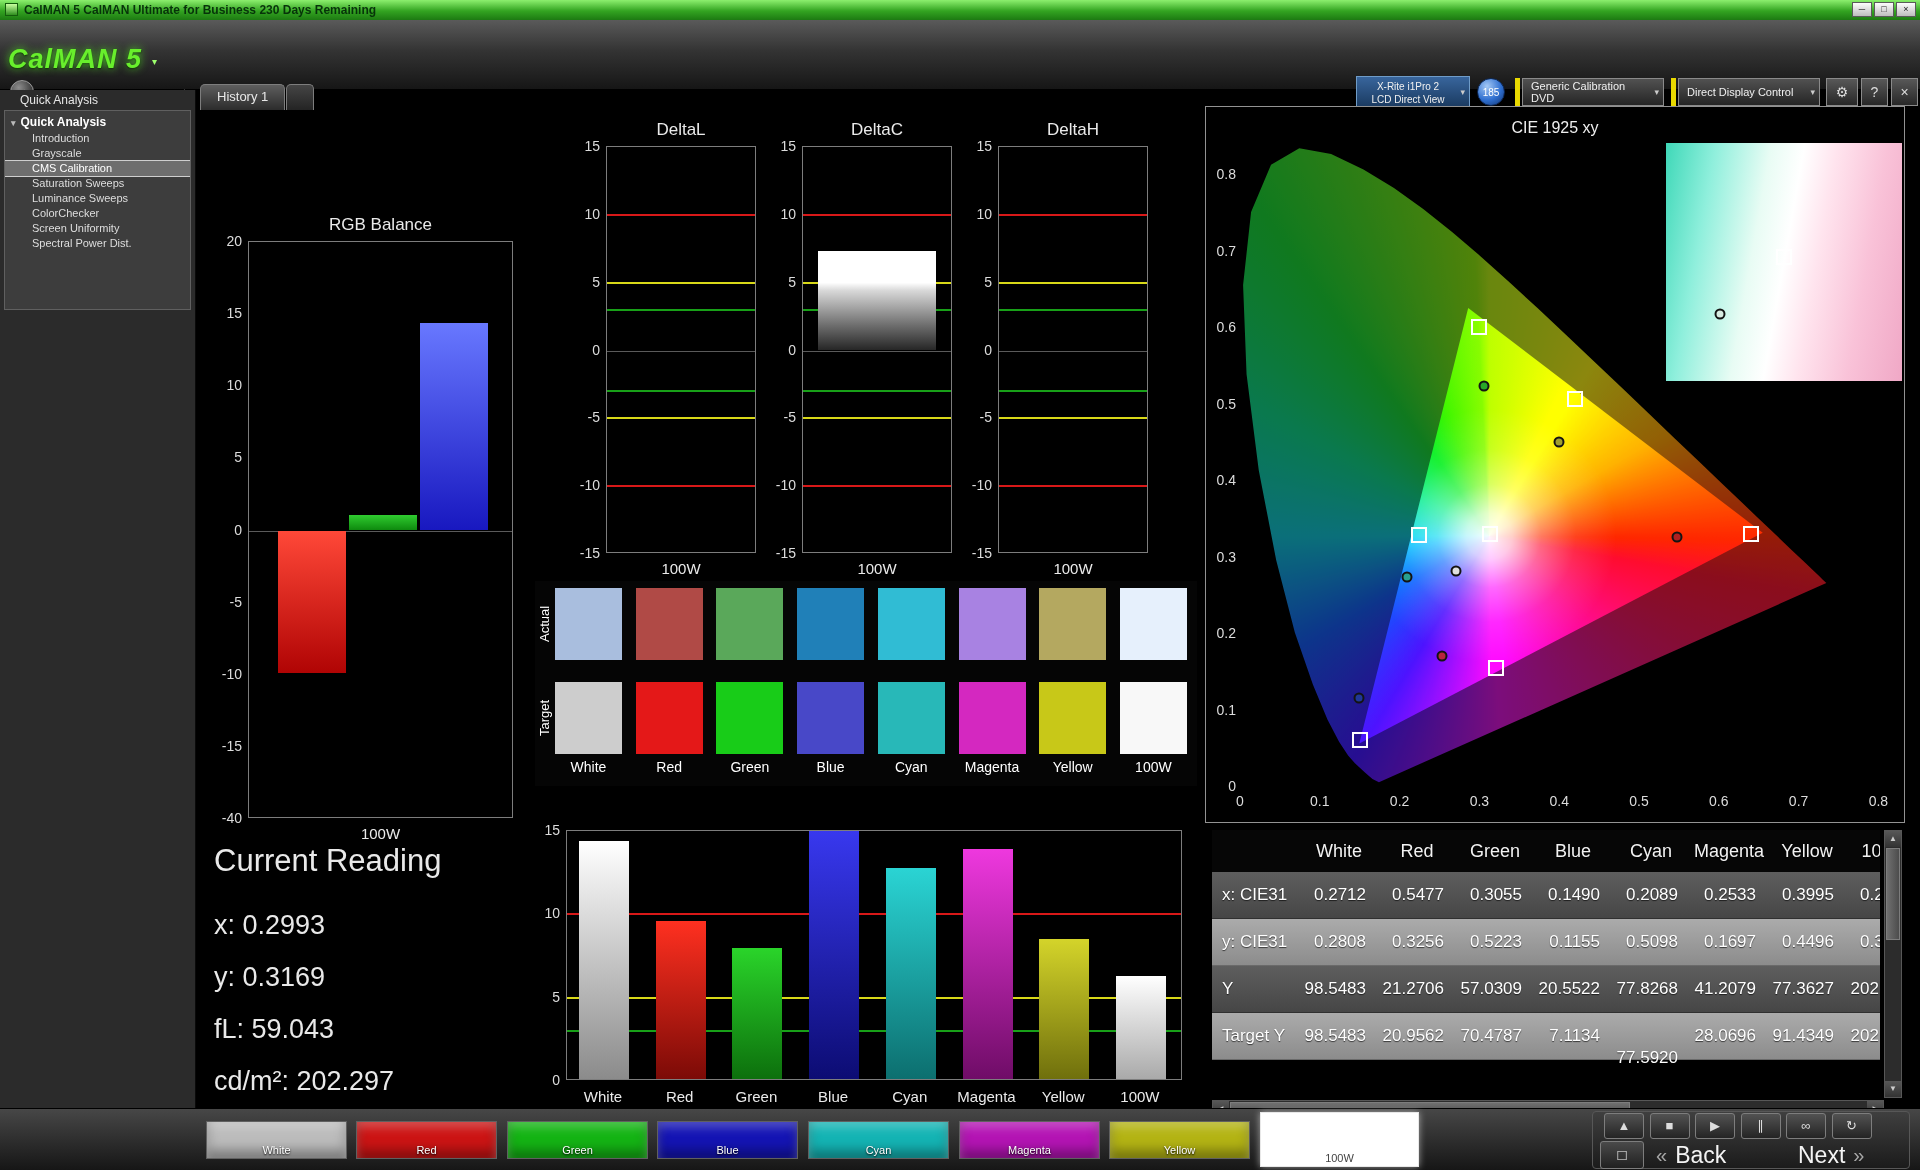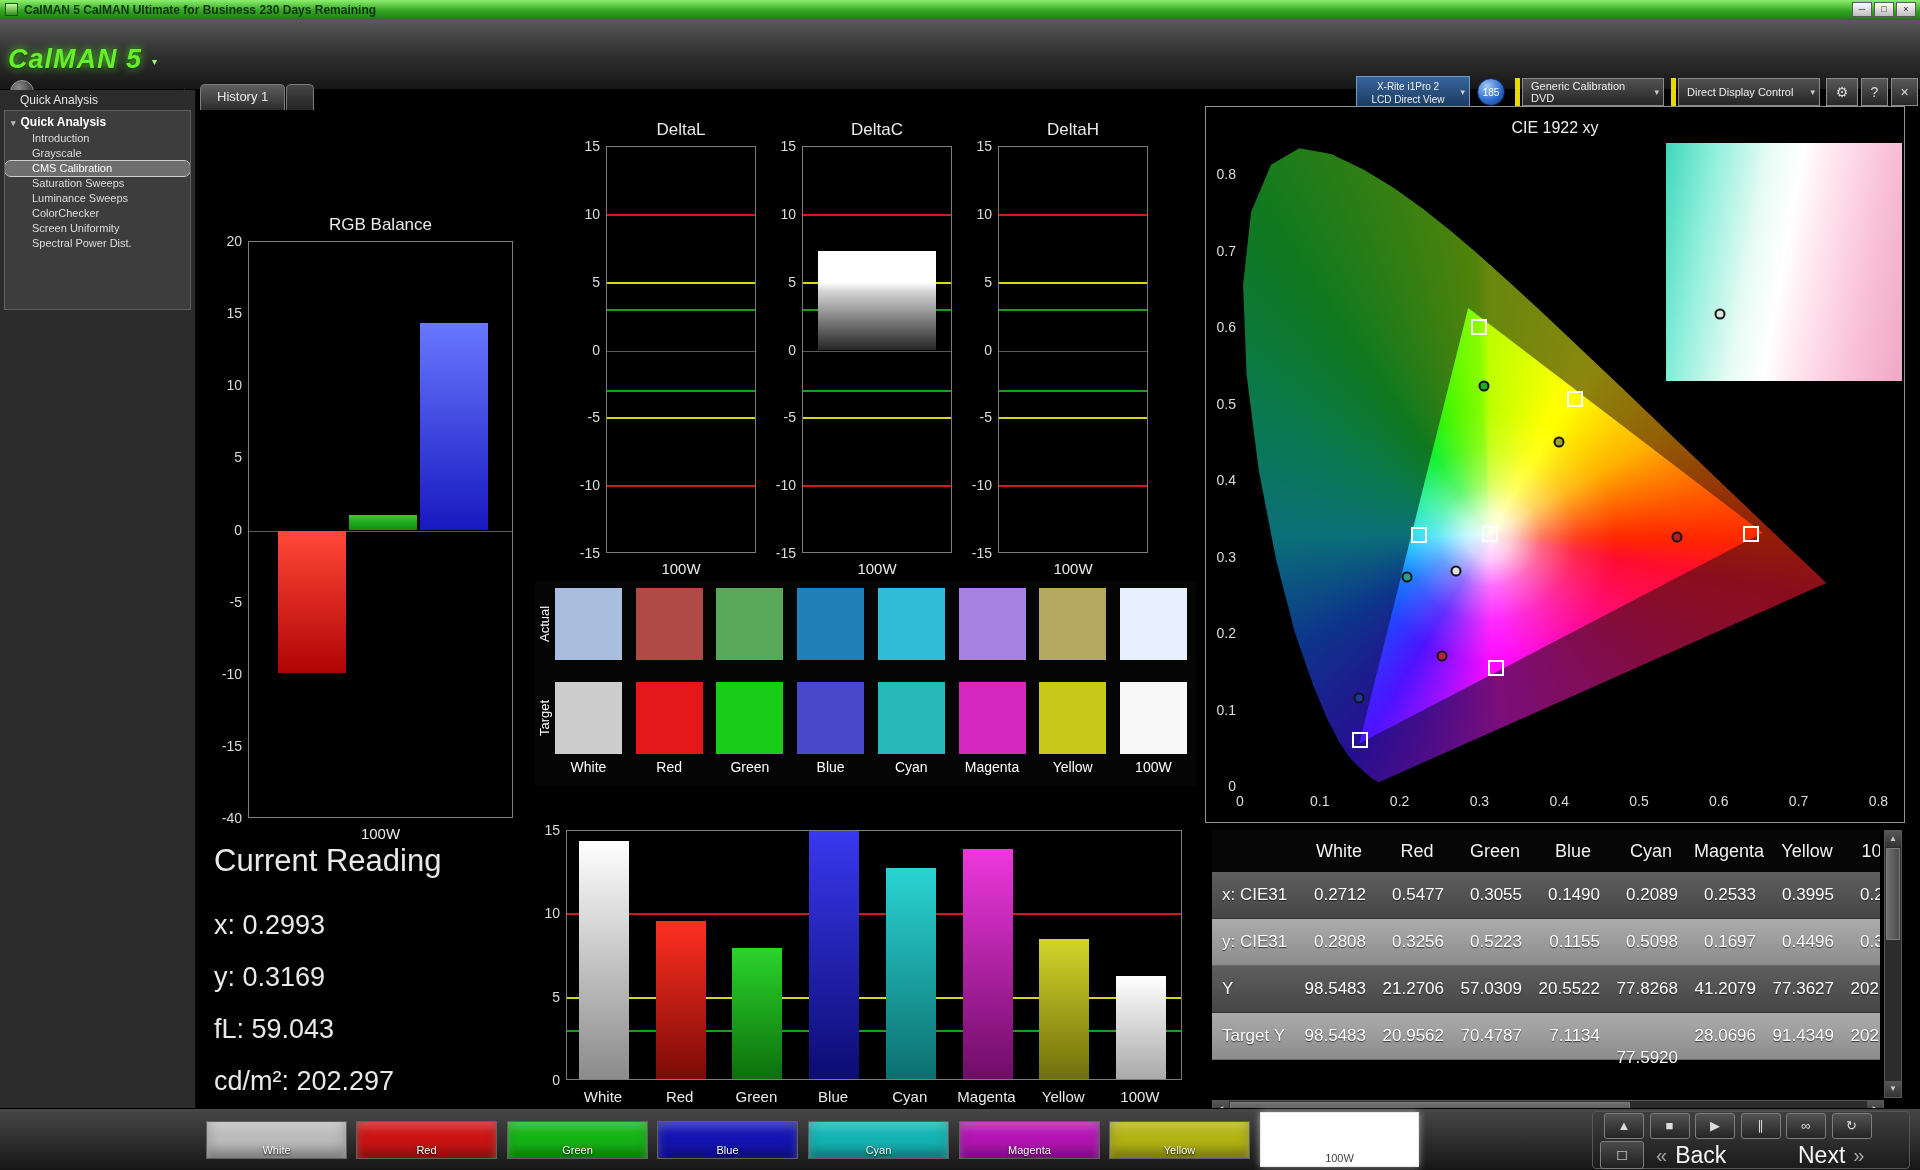--- a/index.html
+++ b/index.html
@@ -49,21 +49,21 @@
     border:1px solid #8a8a8a; color:#ddd; text-align:center; line-height:26px; font-size:14px; }
   
   .sidebar { position:absolute; left:0; top:90px; width:196px; height:1018px;
     background:#2b2b2b; border-right:1px solid #0a0a0a; }
   .sb-header { position:absolute; left:20px; top:3px; font-size:12px; color:#e6e6e6; }
   .tree { position:absolute; left:4px; top:20px; width:187px; height:200px;
     background:#3d3d3d; border:1px solid #606060; padding:3px 0; overflow:hidden; }
   .tree-root { font-weight:bold; color:#fff; font-size:12px; padding:1px 4px 2px 6px; }
   .tree-arrow { color:#bbb; margin-right:5px; font-size:9px; }
   .tree-item { color:#dedede; font-size:11px; line-height:15px; padding:0 2px 0 27px; cursor:default; }
-  .tree-item.selected { background:#6e6e6e; outline:1px solid #cfcfcf; color:#fff;border-radius:6px; }
+  .tree-item.selected { background:#6e6e6e; outline:1px solid #cfcfcf; color:#fff; }
   
   .page-title { position:absolute; left:224px; top:112px; font-size:44px; color:#dedede;
     letter-spacing:.5px; }
   .chart { position:absolute; }
   .chart-title { position:absolute; top:0; text-align:center; font-size:17px; color:#eaeaea; }
   .plot { position:absolute; background:#000; border:1px solid #7d7d7d; overflow:hidden; }
   .ytick { position:absolute; color:#dcdcdc; font-size:14px; text-align:right; transform:translateY(-50%); }
   .xlabel { position:absolute; text-align:center; font-size:15px; color:#eaeaea; }
   .cat-label { position:absolute; text-align:center; font-size:15px; color:#eaeaea; }
   .zeroline { position:absolute; left:0; right:0; height:1px; background:#5a5a5a; }
@@ -353,21 +353,21 @@
       <div class="cat-label" style="left: 579.9px; top: 283px; width: 80px;">100W</div>
     </div>
 
   <div class="cr-heading" style="left:214px;top:843px;">Current Reading</div>
   <div class="cr-line" style="left:214px;top:910px;">x: 0.2993</div>
   <div class="cr-line" style="left:214px;top:962px;">y: 0.3169</div>
   <div class="cr-line" style="left:214px;top:1014px;">fL: 59.043</div>
   <div class="cr-line" style="left:214px;top:1066px;">cd/m²: 202.297</div>
 
   <div class="cie-panel" id="cie-panel">
-    <div class="cie-title">CIE 1922 xy</div>
+    <div class="cie-title">CIE 1925 xy</div>
     <div class="cie-plot" id="cie-plot">
         <div class="cie-gamut cie-base" style="clip-path: polygon(21.18% 99.42%, 20.19% 98.95%, 19.05% 97.94%, 17.52% 96.55%, 16.48% 95.36%, 15.1% 93.28%, 13.33% 89.91%, 11.11% 84.57%, 8.36% 76.67%, 5.52% 65.7%, 2.86% 52.02%, 1% 37.41%, 0.47% 23.87%, 1.69% 12.78%, 4.73% 5.6%, 9.04% 3.06%, 13.89% 3.95%, 18.82% 6.31%, 23.47% 9.13%, 27.93% 12.31%, 32.33% 15.79%, 36.69% 19.51%, 41.03% 23.4%, 45.39% 27.4%, 49.72% 31.45%, 54.02% 35.51%, 58.25% 39.52%, 62.35% 43.43%, 66.27% 47.17%, 69.97% 50.68%, 73.34% 53.9%, 76.27% 56.69%, 78.85% 59.15%, 80.99% 61.17%, 84.12% 64.16%, 86.12% 66.05%, 87.47% 67.34%, 88.32% 68.14%, 88.8% 68.61%, 89.22% 69.01%, 89.38% 69.16%);"></div>
         <div class="cie-gamut cie-tri" style="clip-path: polygon(79.68% 61.52%, 34.79% 27.34%, 18.19% 93.55%);"></div>
         <div class="cie-glow" style="clip-path: polygon(79.68% 61.52%, 34.79% 27.34%, 18.19% 93.55%);"></div>
         <div class="marker-square" style="left: 38.04%; top: 61.7505%;"></div>
         <div class="marker-square" style="left: 77.856%; top: 61.6342%;"></div>
         <div class="marker-square" style="left: 36.495%; top: 30.244%;"></div>
         <div class="marker-square" style="left: 18.2475%; top: 93.0244%;"></div>
         <div class="marker-square" style="left: 27.3226%; top: 61.7853%;"></div>
         <div class="marker-square" style="left: 39.0375%; top: 82.0727%;"></div>

